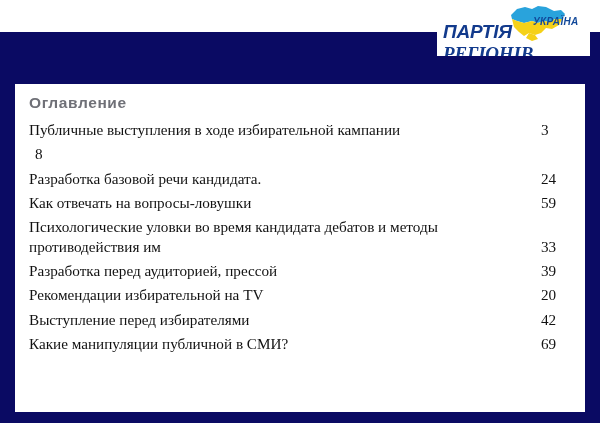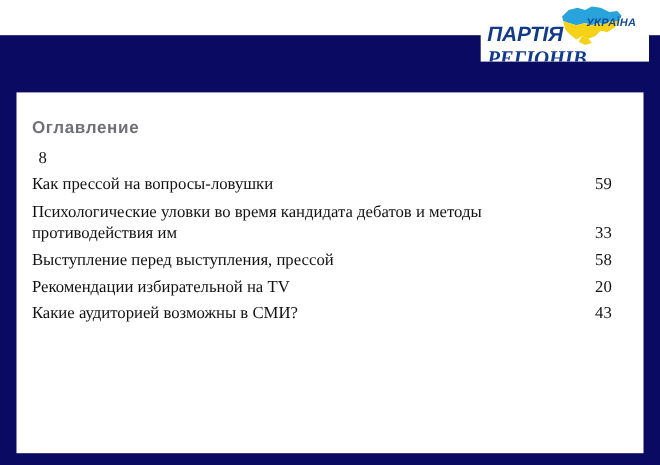--- a/index.html
+++ b/index.html
@@ -32,21 +32,20 @@
     width: 570px;
     height: 328px;
     background: #ffffff;
   }
   .panel-inner {
     position: absolute;
     left: 14px;
     top: 10px;
     right: 8px;
     bottom: 4px;
-    margin-top: 14px;
   }
   .toc-title {
     font-family: "Liberation Sans", sans-serif;
     font-size: 15.5px;
     font-weight: bold;
     color: #6f7077;
     letter-spacing: 0.6px;
     margin: 0 0 9px 0;
     line-height: 1.1;
   }
@@ -140,39 +139,51 @@
     <div class="logo-ukraina">УКРАЇНА</div>
     <div class="logo-word logo-word-1">ПАРТІЯ</div>
     <div class="logo-word logo-word-2">РЕГІОНІВ</div>
   </div>
 
   <div class="panel">
     <div class="panel-inner">
       <div class="toc-title">Оглавление</div>
       <ul class="toc-list" id="toc-list">
           <li class="toc-row">
+            <span class="toc-label">Публичные выступления в ходе избирательной кампании</span>
+            <span class="toc-page">3</span>
+          </li>
+          <li class="toc-row">
             <span class="toc-page">8</span>
           </li>
           <li class="toc-row">
-            <span class="toc-label">Как прессой на вопросы-ловушки</span>
+            <span class="toc-label">Разработка базовой речи кандидата.</span>
+            <span class="toc-page">24</span>
+          </li>
+          <li class="toc-row">
+            <span class="toc-label">Как отвечать на вопросы-ловушки</span>
             <span class="toc-page">59</span>
           </li>
           <li class="toc-row">
             <span class="toc-label">Психологические уловки во время кандидата дебатов и методы противодействия им</span>
             <span class="toc-page">33</span>
           </li>
           <li class="toc-row">
-            <span class="toc-label">Выступление перед выступления, прессой</span>
-            <span class="toc-page">58</span>
+            <span class="toc-label">Разработка перед аудиторией, прессой</span>
+            <span class="toc-page">39</span>
           </li>
           <li class="toc-row">
             <span class="toc-label">Рекомендации избирательной на TV</span>
             <span class="toc-page">20</span>
           </li>
           <li class="toc-row">
-            <span class="toc-label">Какие аудиторией возможны в СМИ?</span>
-            <span class="toc-page">43</span>
+            <span class="toc-label">Выступление перед избирателями</span>
+            <span class="toc-page">42</span>
+          </li>
+          <li class="toc-row">
+            <span class="toc-label">Какие манипуляции публичной в СМИ?</span>
+            <span class="toc-page">69</span>
           </li>
         </ul>
     </div>
   </div>
 
 </div>
 
 </body></html>

